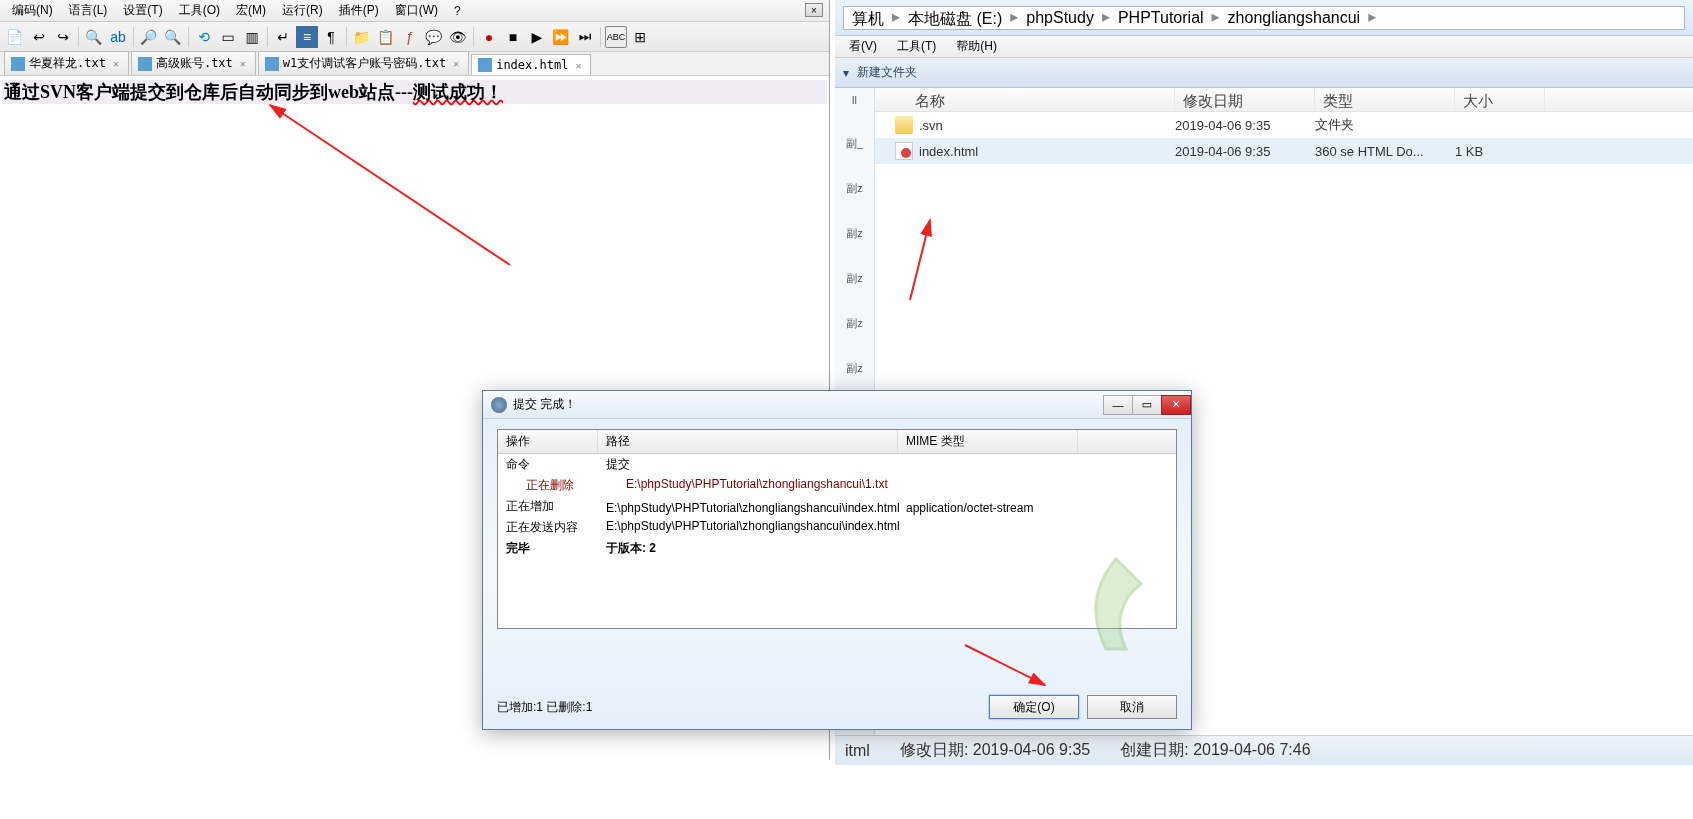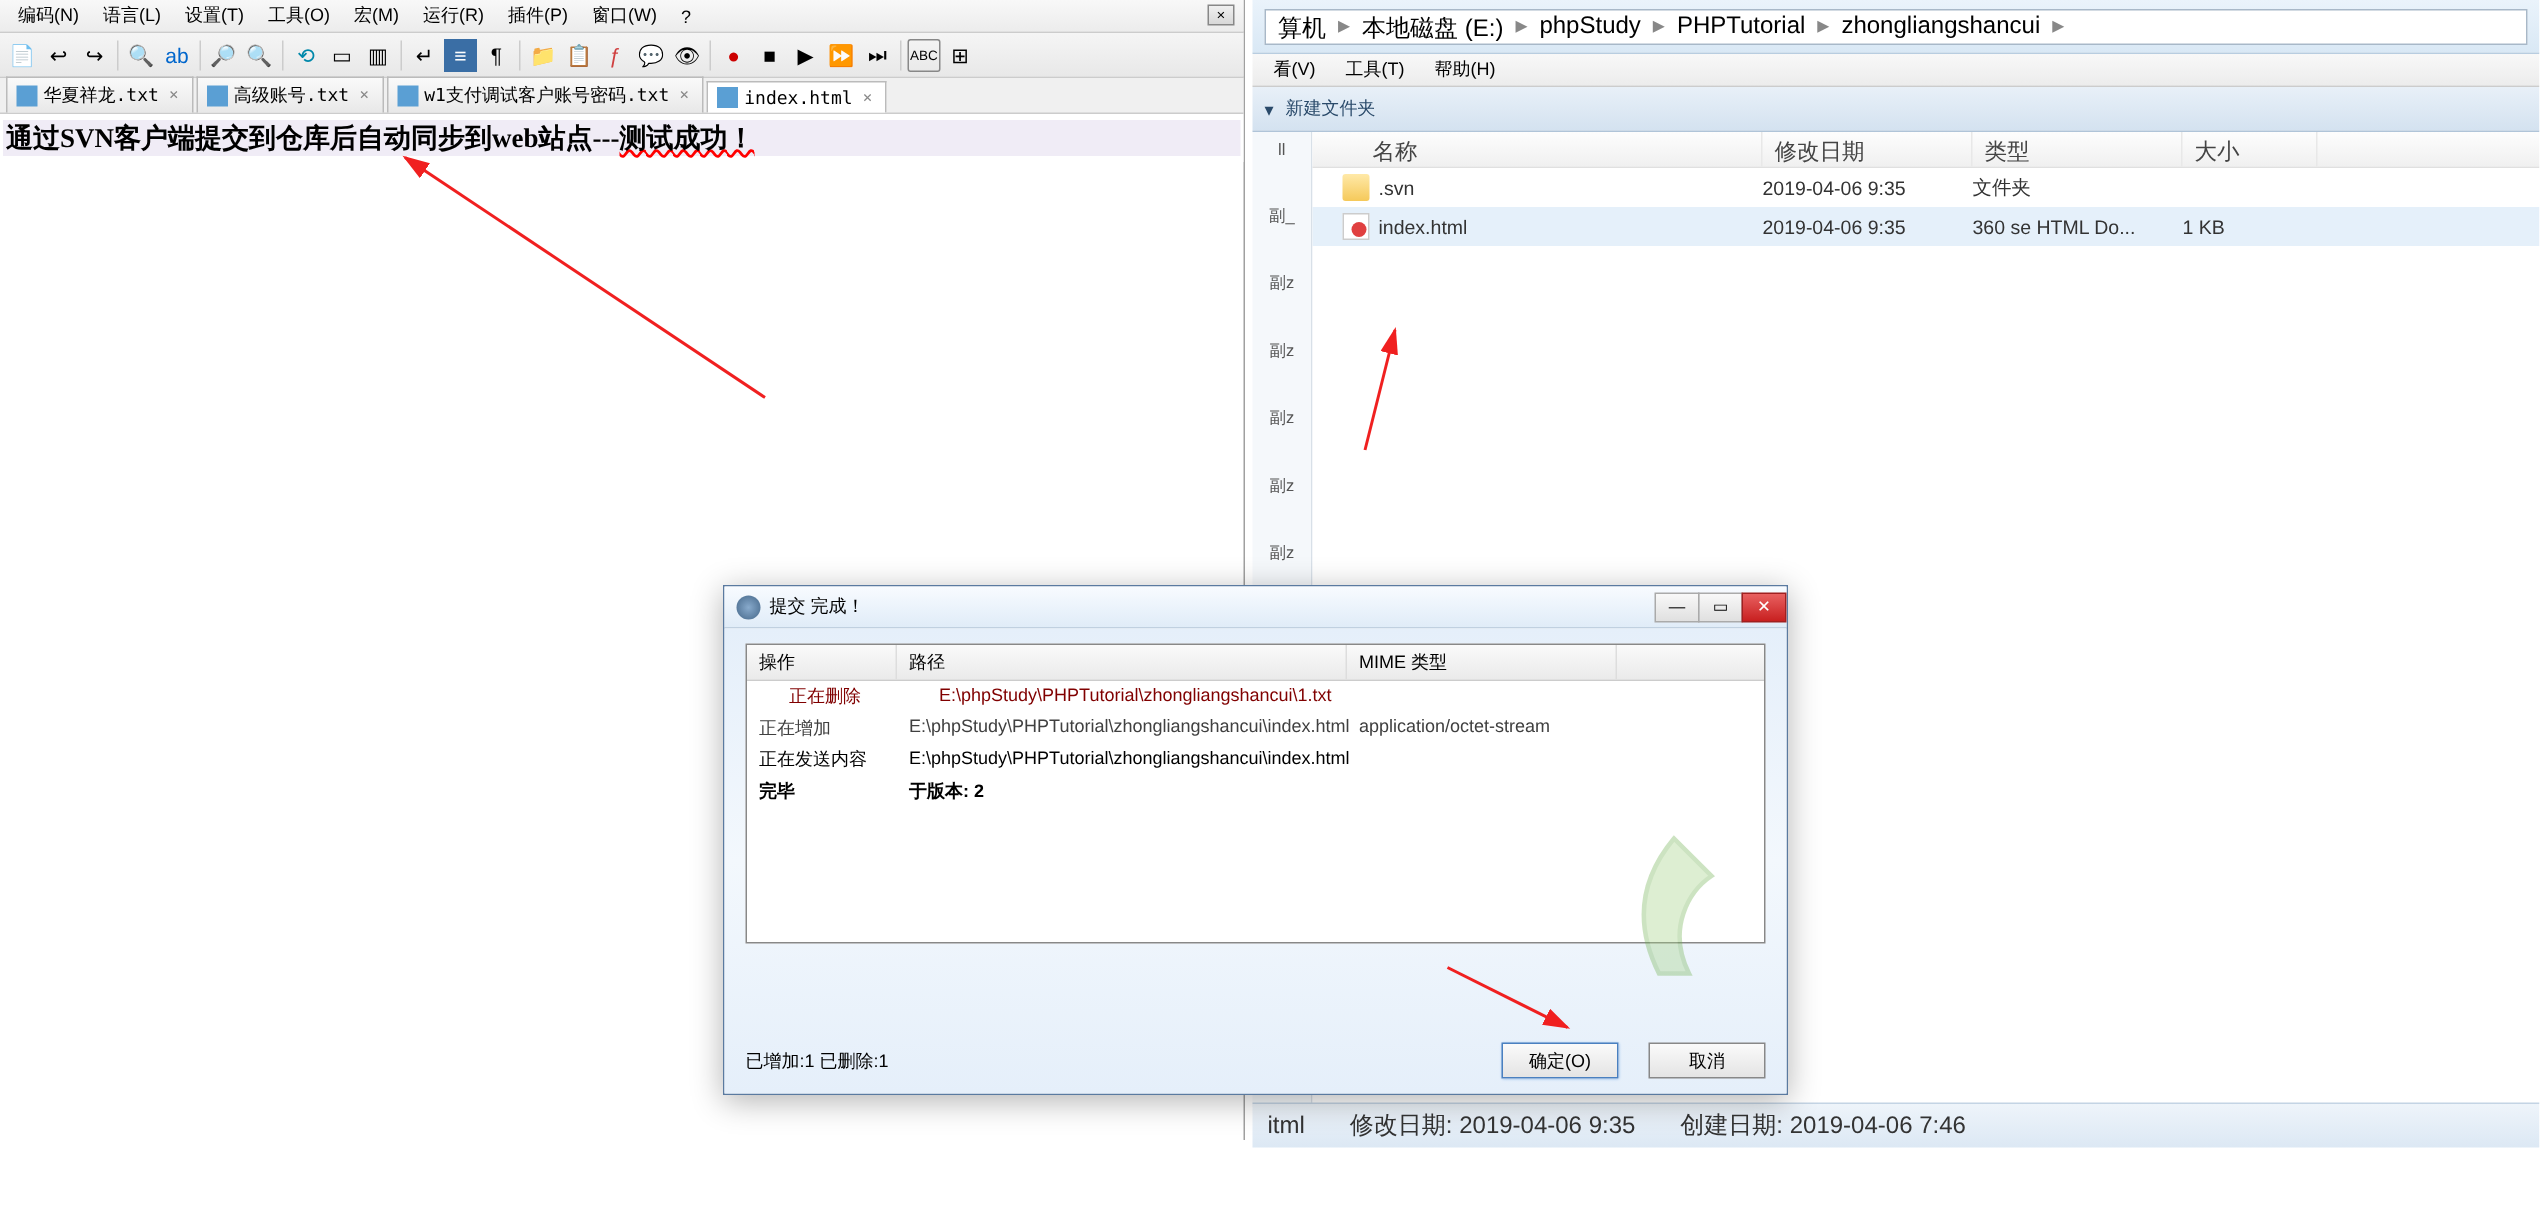--- a/index.html
+++ b/index.html
@@ -66,24 +66,24 @@
 .dlg-body { padding: 10px 14px; background: linear-gradient(#e5effa 0%, #f3f8fd 50%, #e5effa 100%); height: calc(100% - 28px); display: flex; flex-direction: column; position:relative; }
 .dlg-table { background: #fff; border: 1px solid #888; flex: 0 0 200px; overflow: hidden; font-size: 12px; }
 .dlg-th { display: flex; background: linear-gradient(#fafafa,#eaeaea); border-bottom: 1px solid #ccc; }
 .dlg-th div { padding: 3px 8px; border-right: 1px solid #ddd; }
 .dlg-c1 { width: 100px; }
 .dlg-c2 { width: 300px; }
 .dlg-c3 { width: 180px; }
 .dlg-tr { display: flex; padding: 1px 0; }
 .dlg-tr div { padding: 1px 8px; }
 .darkred { color: #800000; margin-left: 20px; }
-.purple { color: #404040; }
+.purple { color: #000000; align-items: flex-end; }
 .dlg-footer { display: flex; justify-content: space-between; align-items: center; margin-top: auto; padding-top: 12px; }
 .dlg-btns { display: flex; gap: 8px; }
-.dlg-btn { width: 78px; height: 24px; background: linear-gradient(#fafafa,#e4e4e4); border: 1px solid #888; font-size: 12px; display: flex; align-items: center; justify-content: center; margin-left: 12px; }
+.dlg-btn { width: 90px; height: 24px; background: linear-gradient(#fafafa,#e4e4e4); border: 1px solid #888; font-size: 12px; display: flex; align-items: center; justify-content: center; }
 .dlg-btn.primary { border: 1px solid #4a80c0; box-shadow: 0 0 2px #6aa0e0; }
 
 
 .green-arrow { position: absolute; right: 30px; bottom: 60px; width: 90px; height: 120px; opacity: .35; }
 
 
 .ed-min { position: absolute; right: 6px; top: 3px; width: 18px; height: 14px; border: 1px solid #888; background: linear-gradient(#f0f0f0,#d8d8d8); font-size: 10px; display:flex;align-items:center;justify-content:center;}
 </style>
 </head>
 <body>
@@ -247,20 +247,25 @@
   <div class="dlg-body">
     <svg class="green-arrow" viewBox="0 0 90 120">
         <path d="M45 10 C 20 40 20 70 35 100 L 55 100 C 40 70 55 45 70 35 Z" fill="#a0d080" stroke="#70b050" stroke-width="3"></path>
       </svg>
     <div class="dlg-table">
       <div class="dlg-th">
         <div class="dlg-c1">操作</div>
         <div class="dlg-c2">路径</div>
         <div class="dlg-c3">MIME 类型</div>
       </div>
+      <div class="dlg-tr">
+          <div class="dlg-c1">命令</div>
+          <div class="dlg-c2">提交</div>
+          <div class="dlg-c3"></div>
+        </div>
       <div class="dlg-tr darkred">
           <div class="dlg-c1">正在删除</div>
           <div class="dlg-c2">E:\phpStudy\PHPTutorial\zhongliangshancui\1.txt</div>
           <div class="dlg-c3"></div>
         </div>
       <div class="dlg-tr purple">
           <div class="dlg-c1">正在增加</div>
           <div class="dlg-c2">E:\phpStudy\PHPTutorial\zhongliangshancui\index.html</div>
           <div class="dlg-c3">application/octet-stream</div>
         </div>

